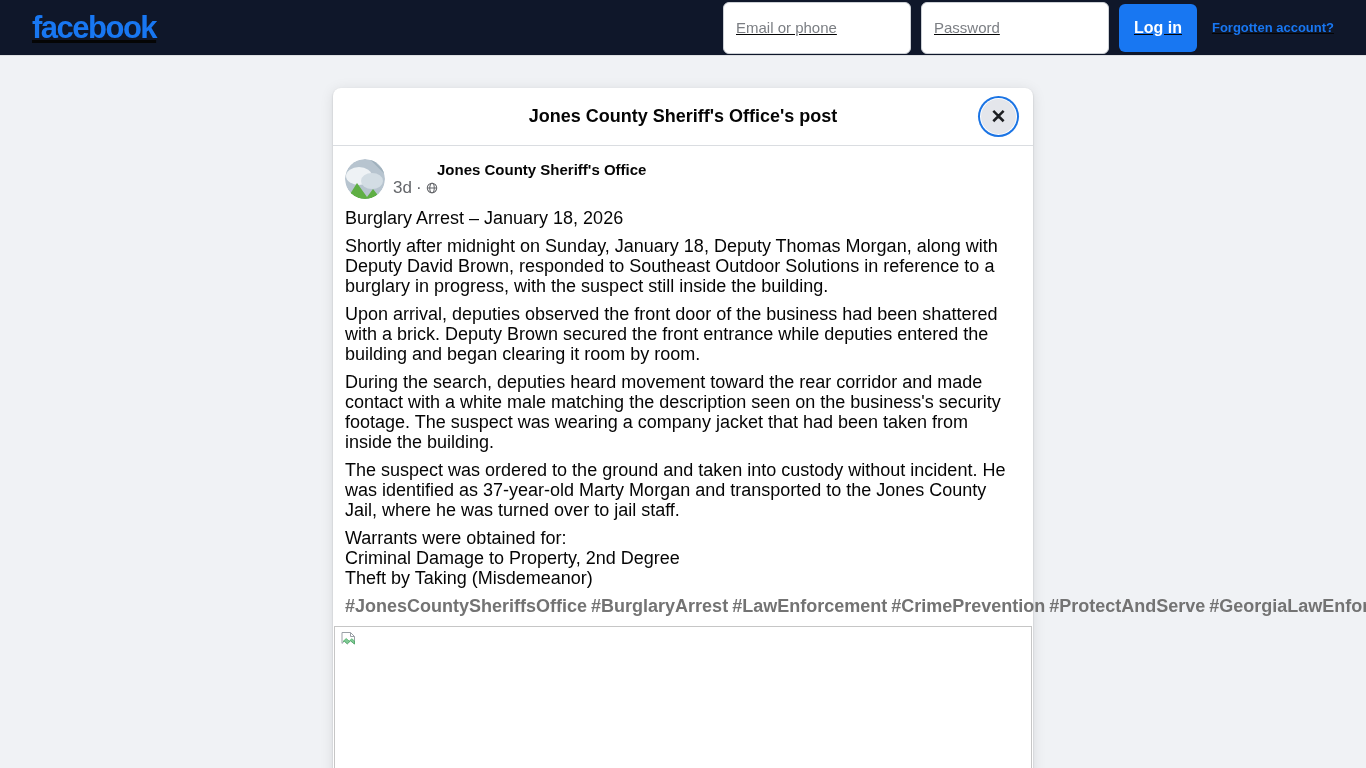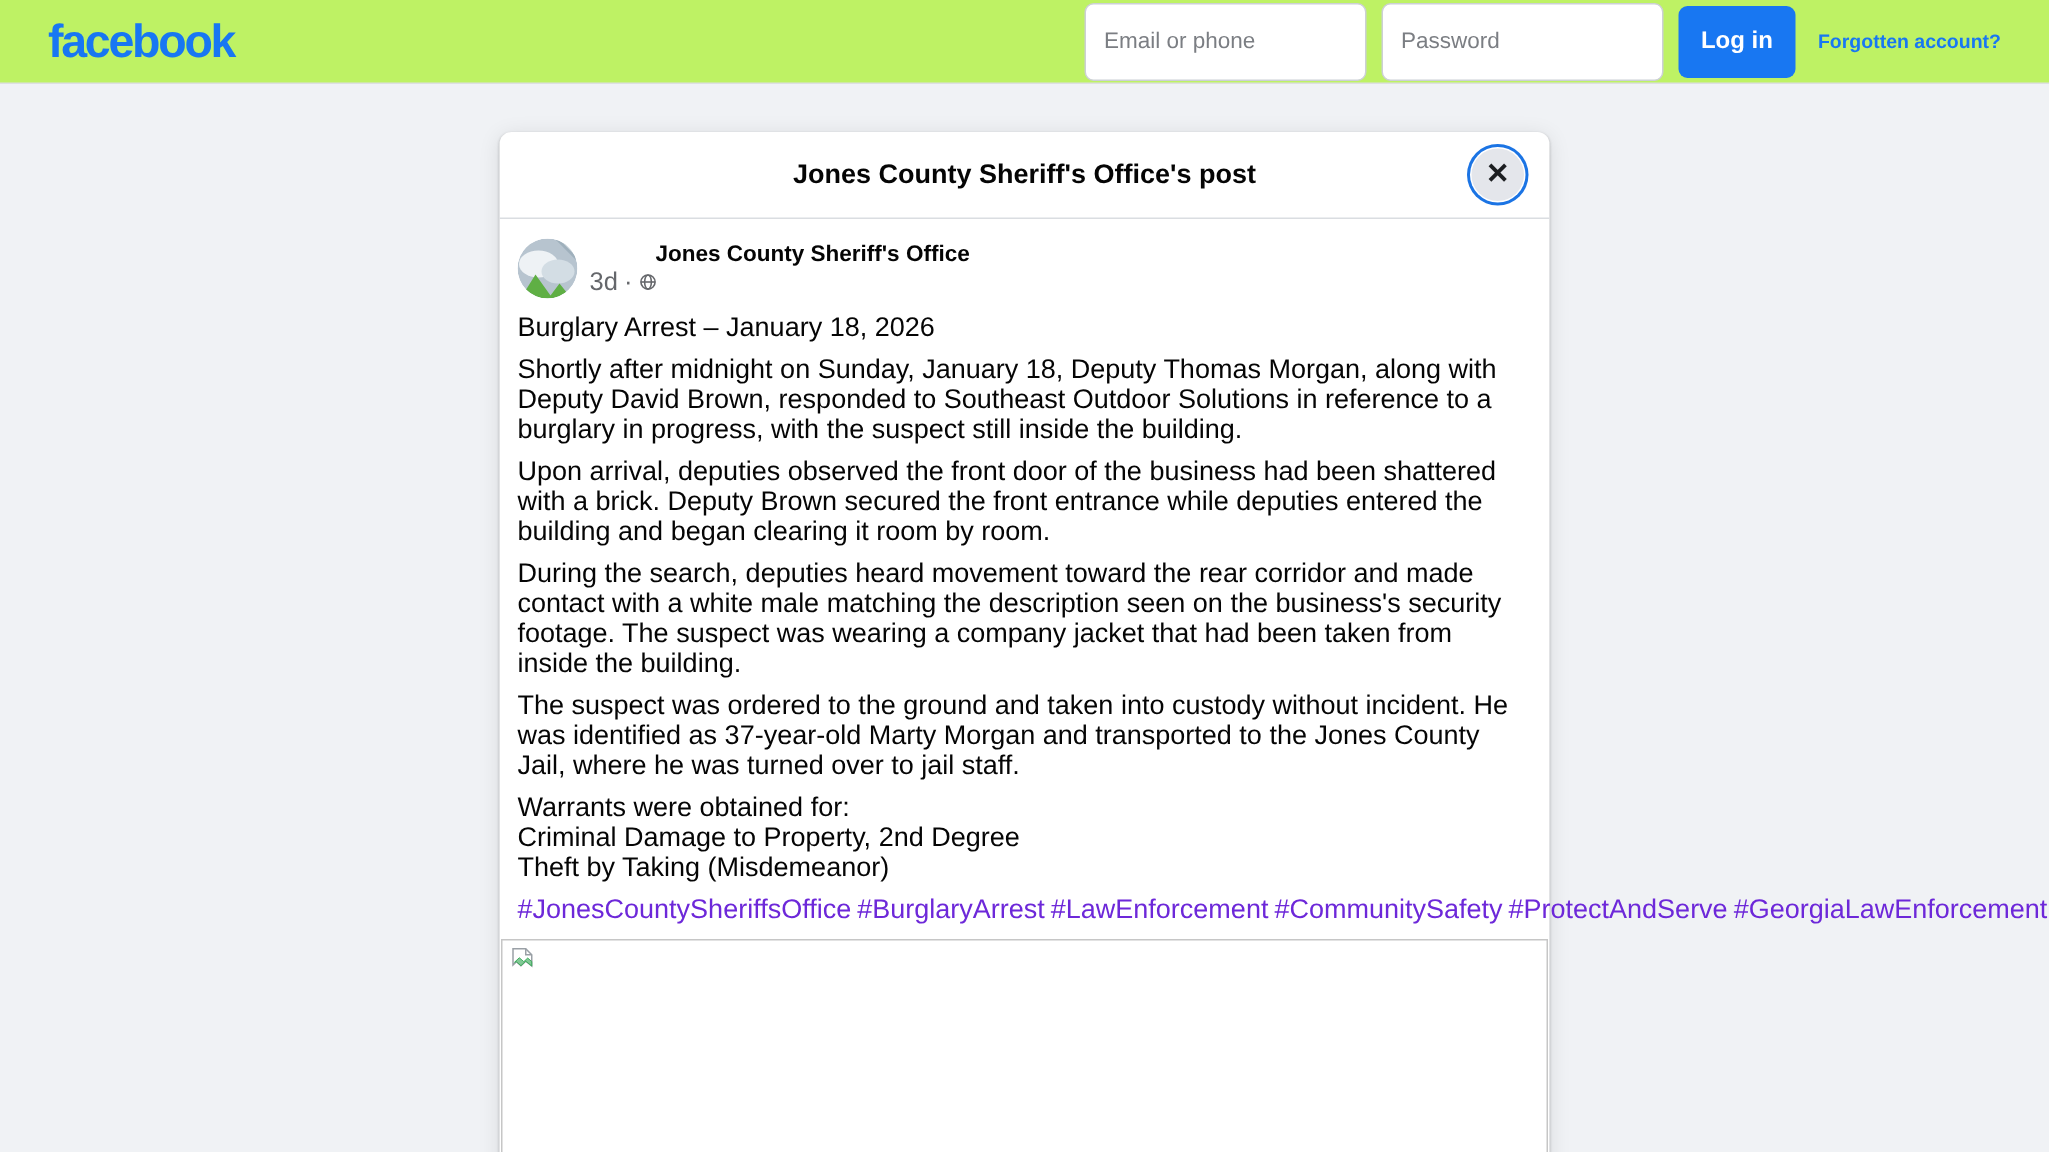--- a/index.html
+++ b/index.html
@@ -7,25 +7,26 @@
     margin: 0; padding: 0;
     width: 1366px; height: 768px;
     overflow: hidden;
     background: #f0f2f5;
     font-family: "Liberation Sans", sans-serif;
     color: #050505;
   }
   
   .top-header {
     height: 56px;
-    background: #bef264;
+    background: #0f172a;
     border-bottom: 1px solid #dddfe2;
     display: flex;
     align-items: center;
     padding: 0 32px;
+    text-decoration: underline;
   }
   .fb-logo {
     font-size: 31px;
     font-weight: bold;
     color: #1877f2;
     letter-spacing: -1.5px;
     line-height: 56px;
     user-select: none;
   }
   .header-right {
@@ -143,23 +144,24 @@
     font-size: 18px;
     line-height: 20px;
     color: #050505;
   }
   .post-body p {
     margin: 0 0 8px 0;
     white-space: pre-line;
   }
   .hashtags { margin: 0 0 8px 0; }
   .hashtags a {
-    color: #6d28d9;
+    color: #737373;
     text-decoration: none;
     margin-right: 4px;
+    font-weight: bold;
   }
   
   .post-image-broken {
     border: 1px solid #c6c6c6;
     background: #ffffff;
     height: 420px;
     margin: 0 1px;
     padding: 4px;
   }
 </style>
@@ -222,21 +224,21 @@
     <div>
         <p>Burglary Arrest – January 18, 2026</p>
         <p>Shortly after midnight on Sunday, January 18, Deputy Thomas Morgan, along with Deputy David Brown, responded to Southeast Outdoor Solutions in reference to a burglary in progress, with the suspect still inside the building.</p>
         <p>Upon arrival, deputies observed the front door of the business had been shattered with a brick. Deputy Brown secured the front entrance while deputies entered the building and began clearing it room by room.</p>
         <p>During the search, deputies heard movement toward the rear corridor and made contact with a white male matching the description seen on the business's security footage. The suspect was wearing a company jacket that had been taken from inside the building.</p>
         <p>The suspect was ordered to the ground and taken into custody without incident. He was identified as 37-year-old Marty Morgan and transported to the Jones County Jail, where he was turned over to jail staff.</p>
         <p>Warrants were obtained for:
 Criminal Damage to Property, 2nd Degree
 Theft by Taking (Misdemeanor)</p>
       </div>
-    <div class="hashtags"><a href="#">#JonesCountySheriffsOffice</a><a href="#">#BurglaryArrest</a><a href="#">#LawEnforcement</a><a href="#">#CommunitySafety</a><a href="#">#ProtectAndServe</a><a href="#">#GeorgiaLawEnforcement</a><a href="#">#CommunitySafety</a></div>
+    <div class="hashtags"><a href="#">#JonesCountySheriffsOffice</a><a href="#">#BurglaryArrest</a><a href="#">#LawEnforcement</a><a href="#">#CrimePrevention</a><a href="#">#ProtectAndServe</a><a href="#">#GeorgiaLawEnforcement</a><a href="#">#CommunitySafety</a></div>
   </div>
 
   <div class="post-image-broken">
     <svg width="18" height="18" viewBox="0 0 18 18">
       <path d="M3 1.5 h8.5 l4 4 V13 l-4-3.2 -3.2 3 -3-2.6 -2.3 2.2 Z" fill="#ffffff" stroke="#9aa0a6" stroke-width="1"></path>
       <path d="M11.5 1.5 v4 h4" fill="none" stroke="#9aa0a6" stroke-width="1"></path>
       <path d="M4 10.5 l3.2-3 3 2.6 2.6-2.4 2.7 2.3 V13 l-4-3.2 -3.2 3 -3-2.6 Z" fill="#81c995" stroke="#34a853" stroke-width="0.6"></path>
     </svg>
   </div>
 

